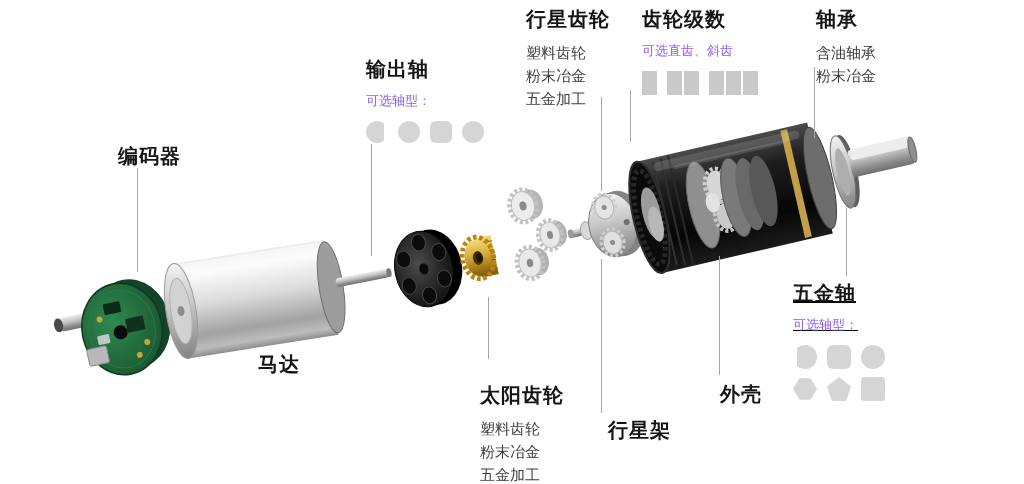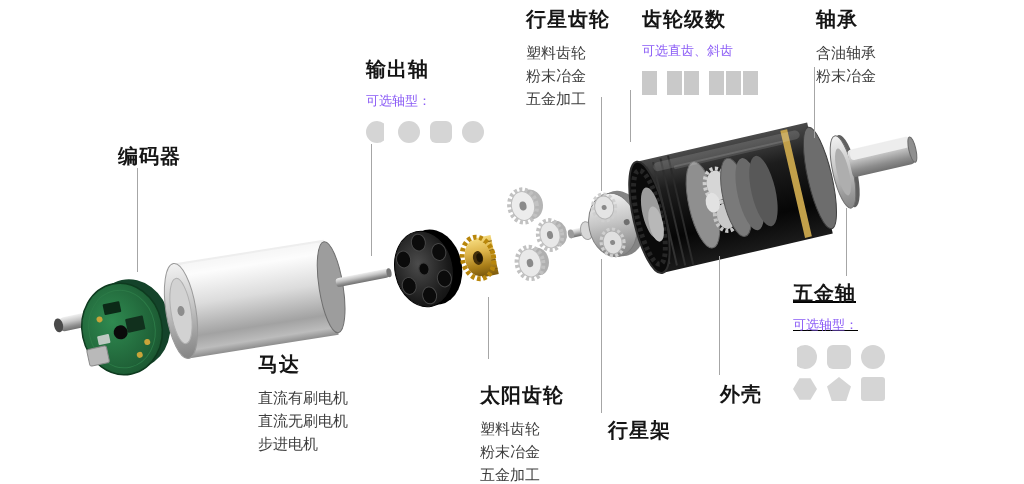--- a/index.html
+++ b/index.html
@@ -269,25 +269,20 @@
   <div class="callout" style="left:816px;top:6px;">
     <div class="c-title">轴承</div>
     <div class="c-items">
       <div>含油轴承</div>
       <div>粉末冶金</div>
     </div>
   </div>
 
   <div class="callout" style="left:258px;top:351px;">
     <div class="c-title">马达</div>
-    <div class="c-items">
-      <div>直流有刷电机</div>
-      <div>直流无刷电机</div>
-      <div>步进电机</div>
-    </div>
   </div>
 
   <div class="callout" style="left:480px;top:365px;margin-top:17px;">
     <div class="c-title">太阳齿轮</div>
     <div class="c-items">
       <div>塑料齿轮</div>
       <div>粉末冶金</div>
       <div>五金加工</div>
     </div>
   </div>

